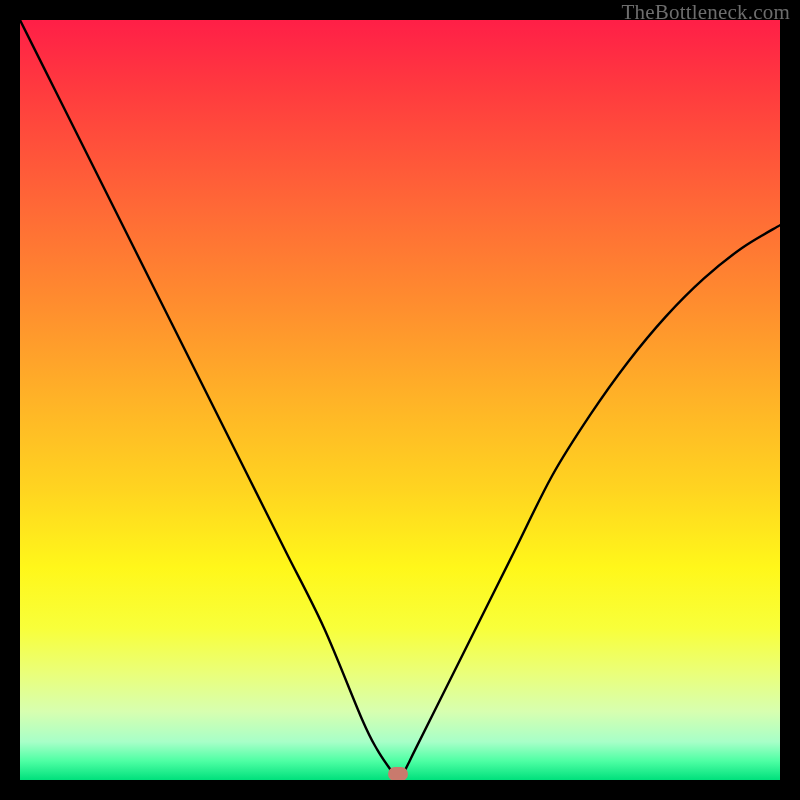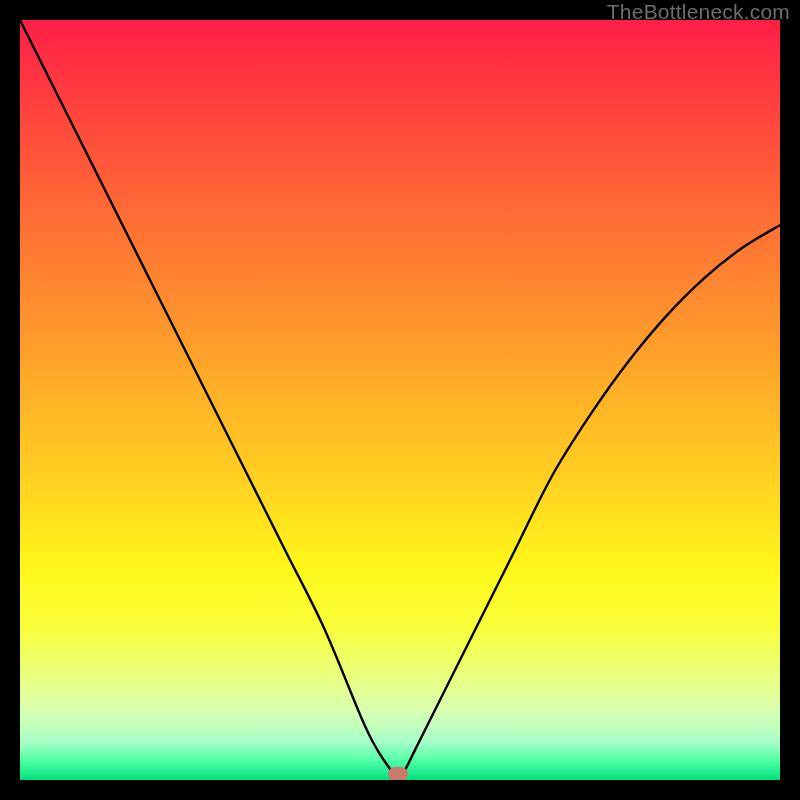--- a/index.html
+++ b/index.html
@@ -62,21 +62,21 @@
     height: 14px;
     border-radius: 7px;
     background: #c97a6d;
     transform: translate(-50%, -50%);
   }
   .watermark {
     position: absolute;
     top: 0;
     right: 10px;
     color: #6d6d6d;
-    font-family: Liberation Sans, sans-serif;
+    font-family: Liberation Serif, serif;
     font-size: 21px;
     letter-spacing: 0.2px;
   }
 </style>
 </head>
 <body>
 
 <div class="frame">
   <div class="watermark">TheBottleneck.com</div>
   <div class="plot">

